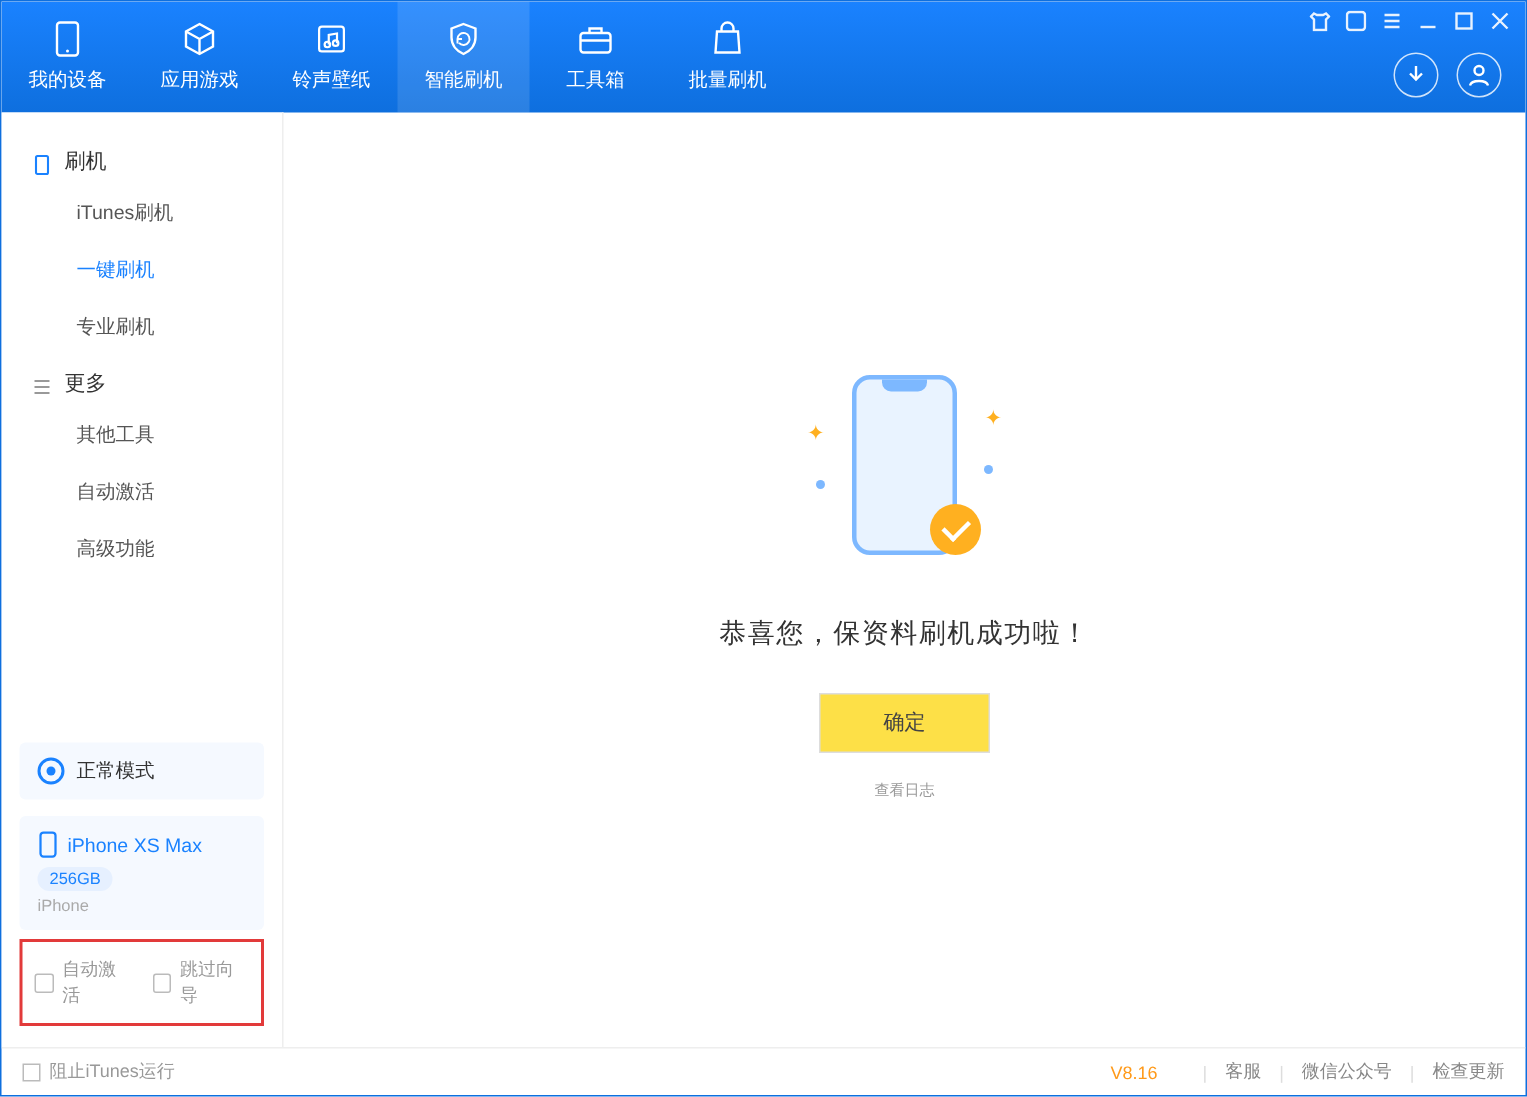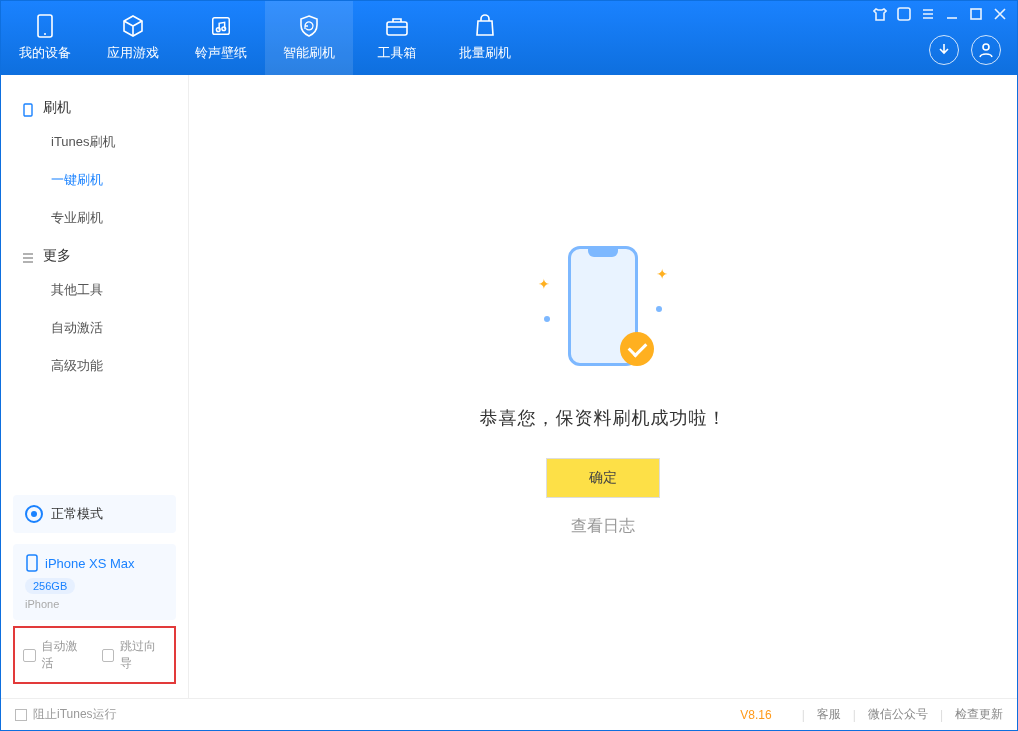--- a/index.html
+++ b/index.html
@@ -47,21 +47,21 @@
 .phone-illust .phone { width:70px; height:120px; border:3px solid #7db8ff; border-radius:12px; background:#e9f3ff; position:absolute; left:30px; top:10px; }
 .phone-illust .phone .notch { width:30px; height:8px; background:#7db8ff; border-radius:0 0 6px 6px; position:absolute; left:50%; transform:translateX(-50%); top:0; }
 .phone-illust .check { width:34px; height:34px; background:#ffb020; border-radius:50%; position:absolute; right:14px; bottom:20px; display:flex; align-items:center; justify-content:center; }
 .phone-illust .check::after { content:""; width:14px; height:8px; border:3px solid #fff; border-top:none; border-right:none; transform: rotate(-45deg); margin-top:-3px; }
 .phone-illust .spark { position:absolute; font-size:14px; color:#ffb020; }
 .phone-illust .s1 { left:0; top:40px; } .phone-illust .s2 { right:0; top:30px; }
 .phone-illust .dotb { position:absolute; width:6px; height:6px; background:#7db8ff; border-radius:50%; }
 .phone-illust .d1 { left:6px; top:80px; } .phone-illust .d2 { right:6px; top:70px; }
 .success-txt { font-size:18px; color:#333; letter-spacing:1px; margin-bottom:28px; }
 .ok-btn { border:1px solid #ddd; background:#fde047; padding:10px 42px; font-size:14px; color:#444; cursor:pointer; margin-bottom:18px; }
-.log-link { font-size:16px; color:#999; cursor:pointer; }
+.log-link { font-size:10px; color:#999; cursor:pointer; }
 
 
 .footer { height:32px; border-top:1px solid #eee; display:flex; align-items:center; padding:0 14px; font-size:12px; color:#999;justify-content:center; }
 .footer .cb { width:12px; height:12px; border:1px solid #bbb; margin-right:6px; }
 .footer .spacer { flex:1; }
 .footer .ver { color:#ff9a1a; margin-right:18px; }
 .footer .flink { color:#888; cursor:pointer; }
 .footer .sep { color:#ddd; margin:0 12px; }
 </style>
 </head>

